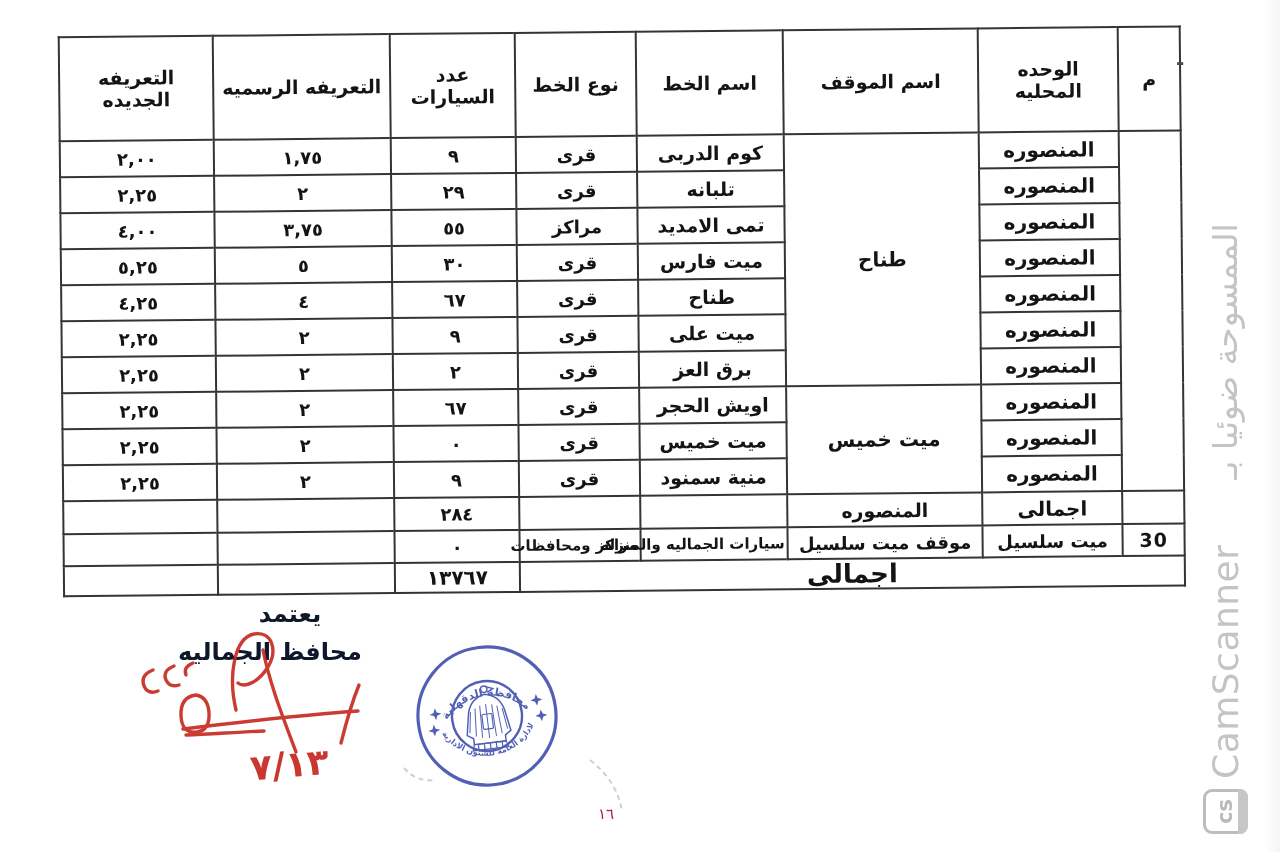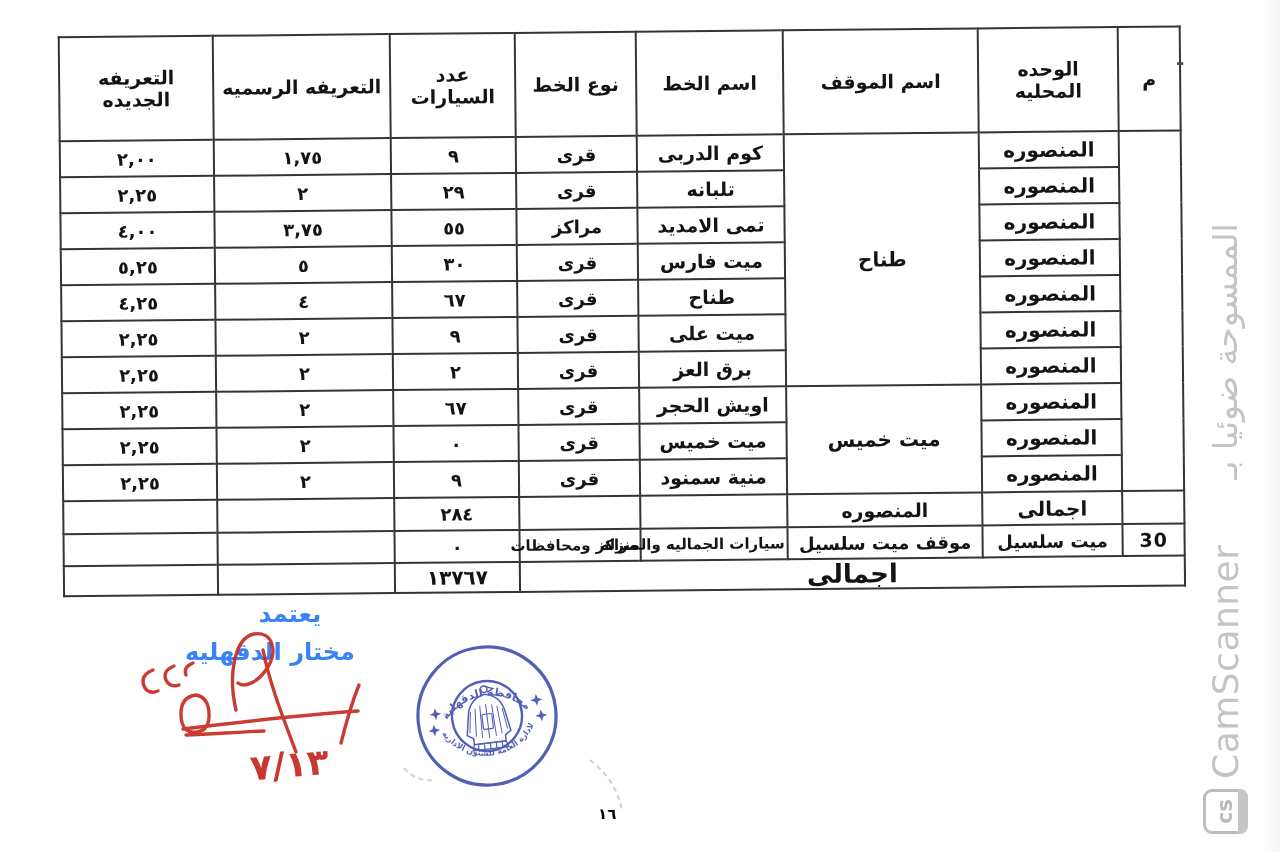--- a/index.html
+++ b/index.html
@@ -35,23 +35,23 @@
   .c-unit  { font-size:20px; }
   .c-stop  { font-size:20px; }
   .c-line  { font-size:19px; white-space:nowrap; }
   .c-type  { font-size:18px; }
   .c-num   { font-size:18px; letter-spacing:1px; }
   .c-small { font-size:15px; white-space:nowrap; letter-spacing:0; }
   .c-grand-label { font-size:26px; line-height:28px; }
   .c-grand-num   { font-size:20px; letter-spacing:2px; }
   
   .corner-dash { position:absolute; left:1176px; top:50px; font-size:20px; font-weight:bold; color:#4a4a4a; }
-  .page-num { position:absolute; left:598px; top:805px; font-size:15px; font-weight:bold; color:#000000; letter-spacing:2px; }
-  
-  .sig-text { position:absolute; direction:rtl; font-weight:bold; color:#3b82f6; text-align:center; }
+  .page-num { position:absolute; left:598px; top:805px; font-size:15px; font-weight:normal; color:#be185d; letter-spacing:2px; }
+  
+  .sig-text { position:absolute; direction:rtl; font-weight:bold; color:#0f172a; text-align:center; }
   .sig-approve  { left:205px; top:600px; width:170px; font-size:24px; }
   .sig-governor { left:160px; top:638px; width:220px; font-size:24px; }
   .sig-doctor   { left:152px; top:731px; width:235px; font-size:25px; }
   .sig-date {
     position:absolute; left:250px; top:744px; font-size:36px; font-weight:bold;
     color:#c5271d; transform:rotate(-5deg); direction:rtl; opacity:.92;
   }
   
   .ink { position:absolute; left:0; top:0; pointer-events:none; }
   
@@ -212,21 +212,21 @@
         <td class="c-num"></td>
         <td class="c-num"></td>
       </tr>
     </tbody>
       </table>
   </div>
 
   <div class="corner-dash">-</div>
 
   <div class="sig-text sig-approve" lang="ar">يعتمد</div>
-  <div class="sig-text sig-governor" lang="ar">مختار الدقهليه</div>
+  <div class="sig-text sig-governor" lang="ar">محافظ الجماليه</div>
   <div class="sig-date" lang="ar">٧/١٣</div>
 
   <svg class="ink" width="1280" height="852" viewBox="0 0 1280 852">
     <g stroke="#c5271d" stroke-width="3.4" fill="none" stroke-linecap="round" opacity="0.9">
       <path d="M153,670 q-13,5 -9,16 q4,9 14,5"></path>
       <path d="M174,666 q-12,5 -8,14 q4,8 13,5"></path>
       <path d="M193,663 q-10,4 -7,12"></path>
       <path d="M196,695 q-16,2 -15,21 q1,18 16,16 q13,-2 12,-19 q-1,-16 -13,-18 z"></path>
       <path d="M236,710 C228,676 234,638 254,634 C272,631 278,650 268,667 C258,683 244,688 238,683"></path>
       <path d="M263,650 C270,685 284,720 296,752"></path>

